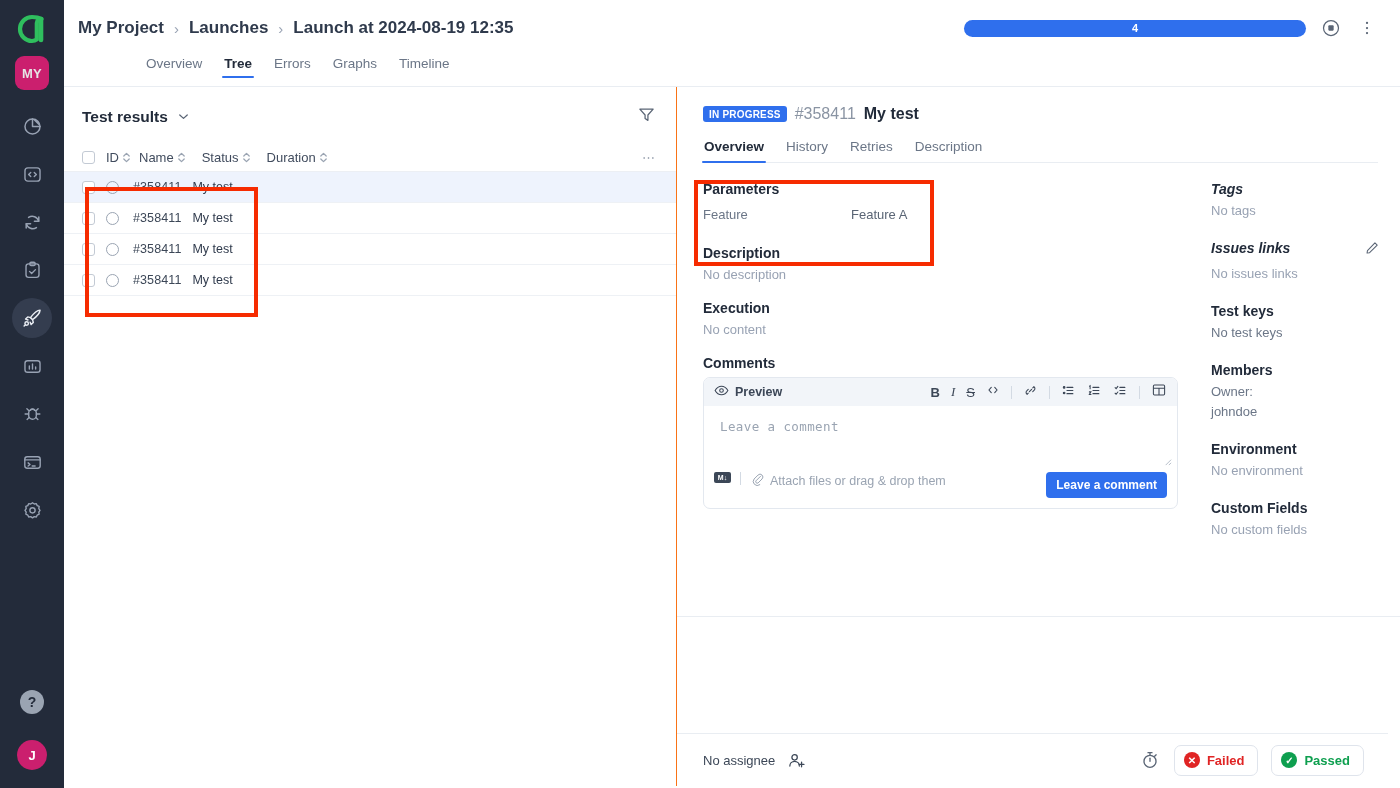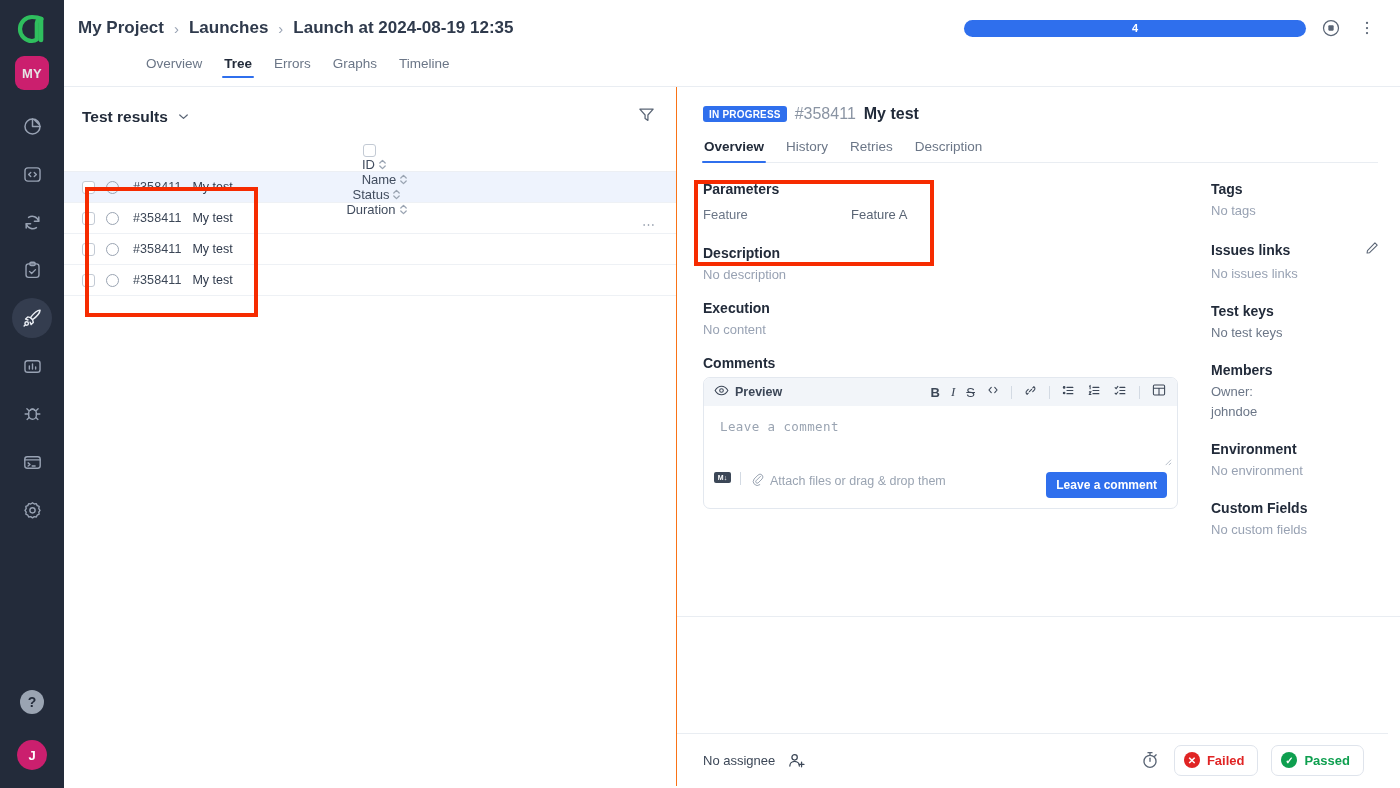--- a/index.html
+++ b/index.html
@@ -95,30 +95,29 @@
   .lp-title { font-size: 15.5px; font-weight: bold; color: #222b3a; }
   .chev { margin-left: 8px; color: #5a6575; display:inline-flex; }
   .lp-filter { margin-left: auto; color: #5a6575; }
 
   .tbl { margin-top: 16px; }
   .thead {
     display: flex; align-items: center; gap: 0;
     padding: 0 20px 0 18px; height: 28px;
     border-bottom: 1px solid #eceff4;
     position: relative;
-    flex-direction: column;
   }
   .cbox {
     width: 13px; height: 13px; border: 1.3px solid #c3cad4; border-radius: 3px;
     background: #fff; flex: 0 0 13px;
   }
   .th { font-size: 13px; color: #414c5e; display: inline-flex; align-items: center; gap: 3px; }
   .th .sorter { color: #9aa4b2; font-size: 9px; line-height: 1; display: inline-flex; flex-direction: column;}
   .th-id { margin-left: 11px; }
-  .th-name { margin-left: 32px; }
+  .th-name { margin-left: 8px; }
   .th-status { margin-left: 16px; }
   .th-dur { margin-left: 16px; }
   .th-more { margin-left: auto; color: #8b95a5; letter-spacing: 1px; font-size: 13px;}
 
   .trow {
     display: flex; align-items: center;
     height: 31px; padding: 0 20px 0 18px;
     border-bottom: 1px solid #eef1f5;
     font-size: 12.5px; color: #414c5e;
   }
@@ -175,21 +174,21 @@
   .ed-foot { height: 36px; display: flex; align-items: flex-start; padding: 0 10px; gap: 9px; }
   .ed-md { width: 17px; height: 11px; border-radius: 2px; background:#3c4757; color:#fff; font-size:7px; display:flex;align-items:center;justify-content:center; font-weight:bold;}
   .ed-attach { font-size: 12.5px; color: #9aa4b2; display: flex; align-items: center; gap: 6px;}
   .ed-btn {
     margin-left: auto; background: #2f6fed; color: #fff;
     font-size: 12px; font-weight: bold; border-radius: 4px;
     padding: 6px 10px;
   }
 
   .side-sect { margin-bottom: 19px; }
-  .side-title-row { display: flex; align-items: center; }
+  .side-title-row { display: flex; align-items: flex-start; font-style: italic; }
   .side-title { font-size: 14px; font-weight: bold; color: #222b3a; }
   .side-edit { margin-left: auto; color: #5a6575; }
   .side-val { font-size: 13px; color: #98a2b3; margin-top: 4px; line-height: 20px;}
   .side-val.dark { color: #6b7687; }
   .divider-605 { position: absolute; left: 0; right: 0; top: 529px; height: 1px; background: #e9edf2; }
   .botbar {
     position: absolute; left: 0; right: 12px; bottom: 0; height: 53px;
     border-top: 1px solid #e9edf2;
     display: flex; align-items: center; padding: 0 24px 0 26px;
     background: #fff;

